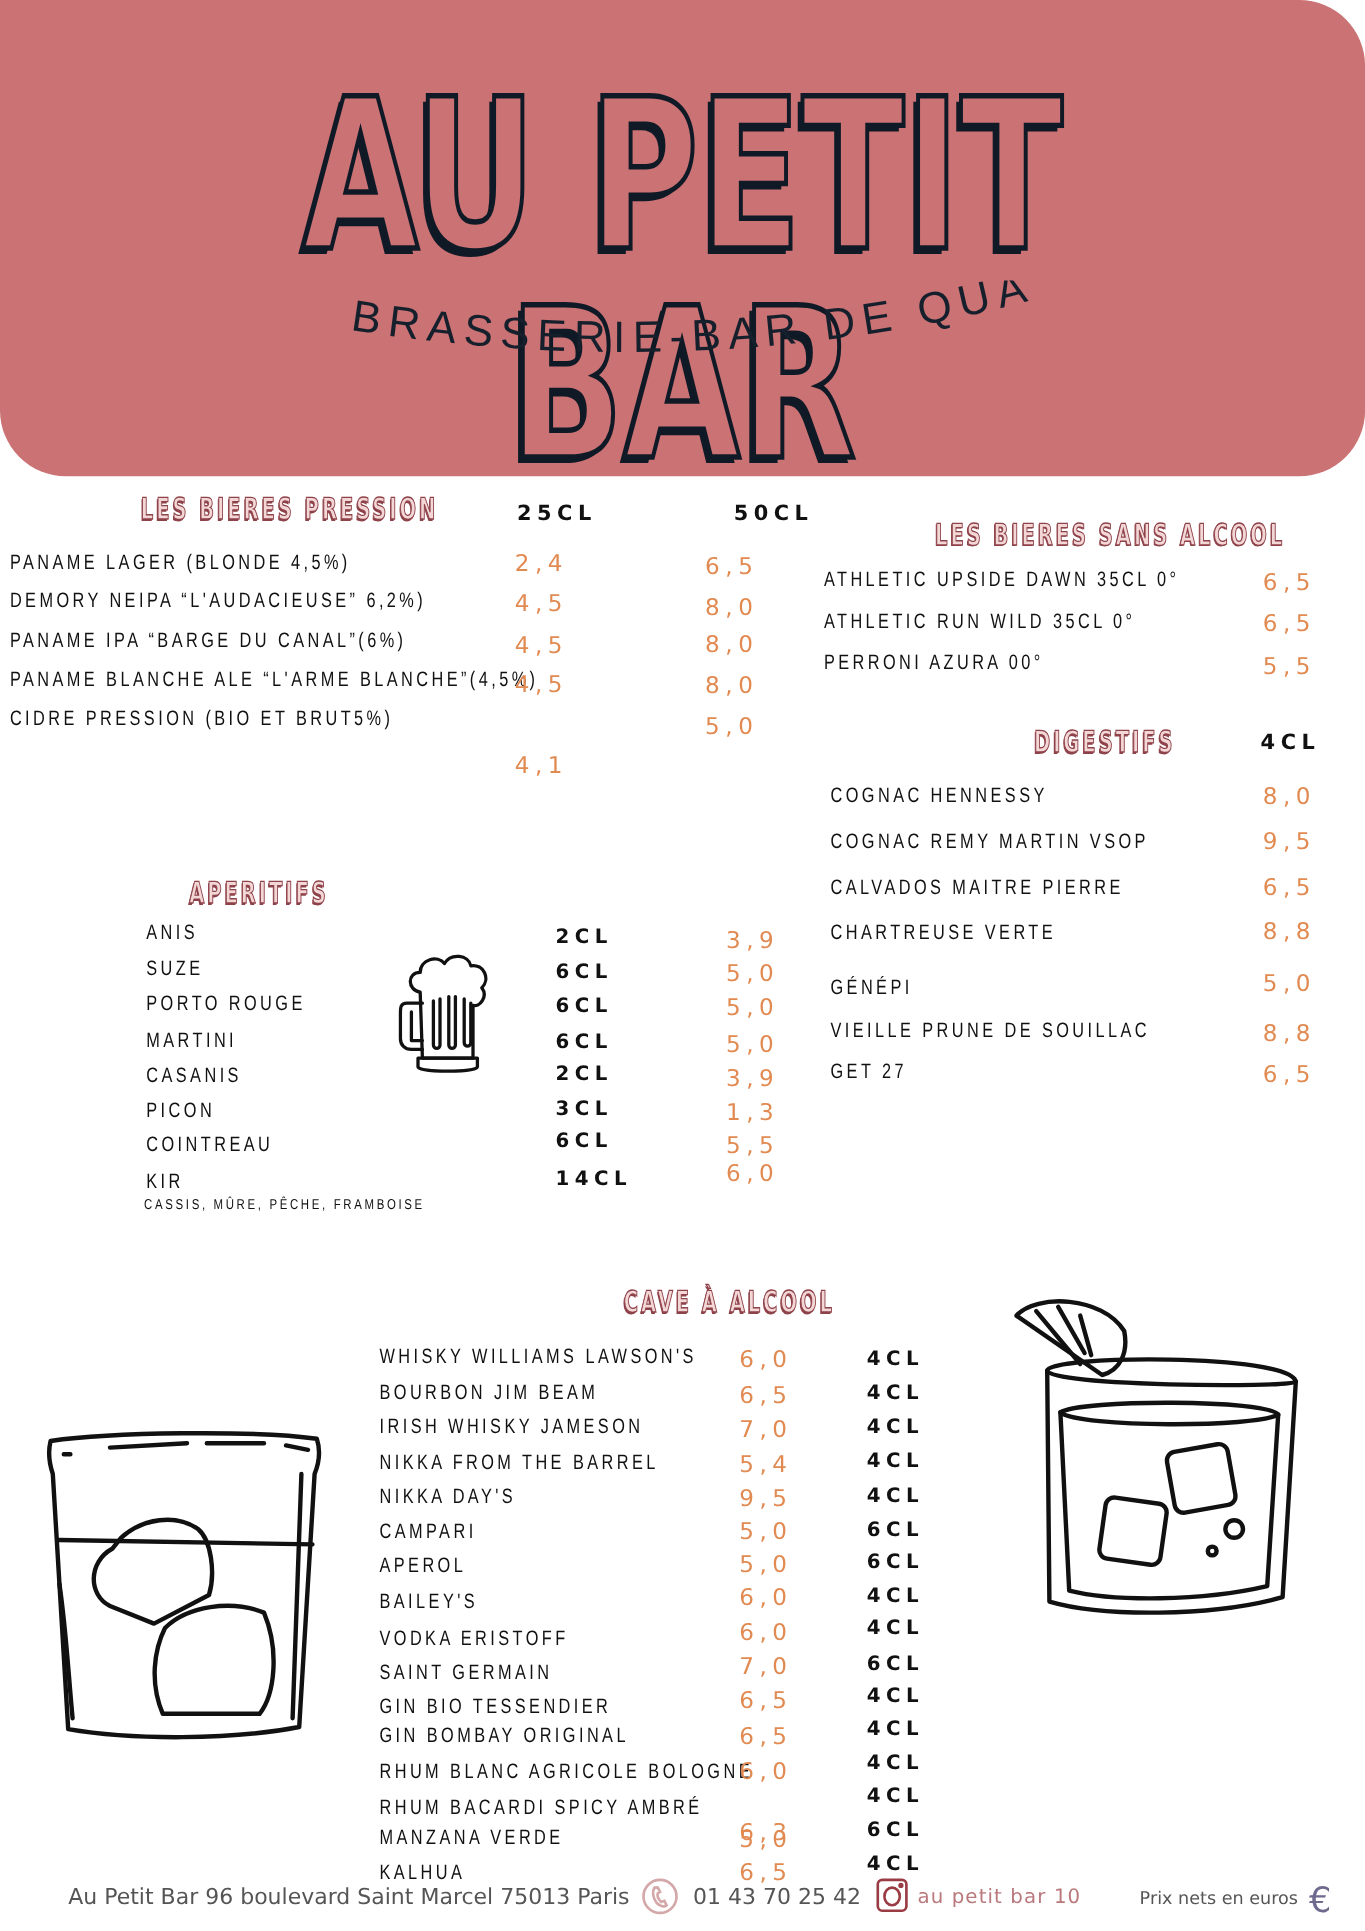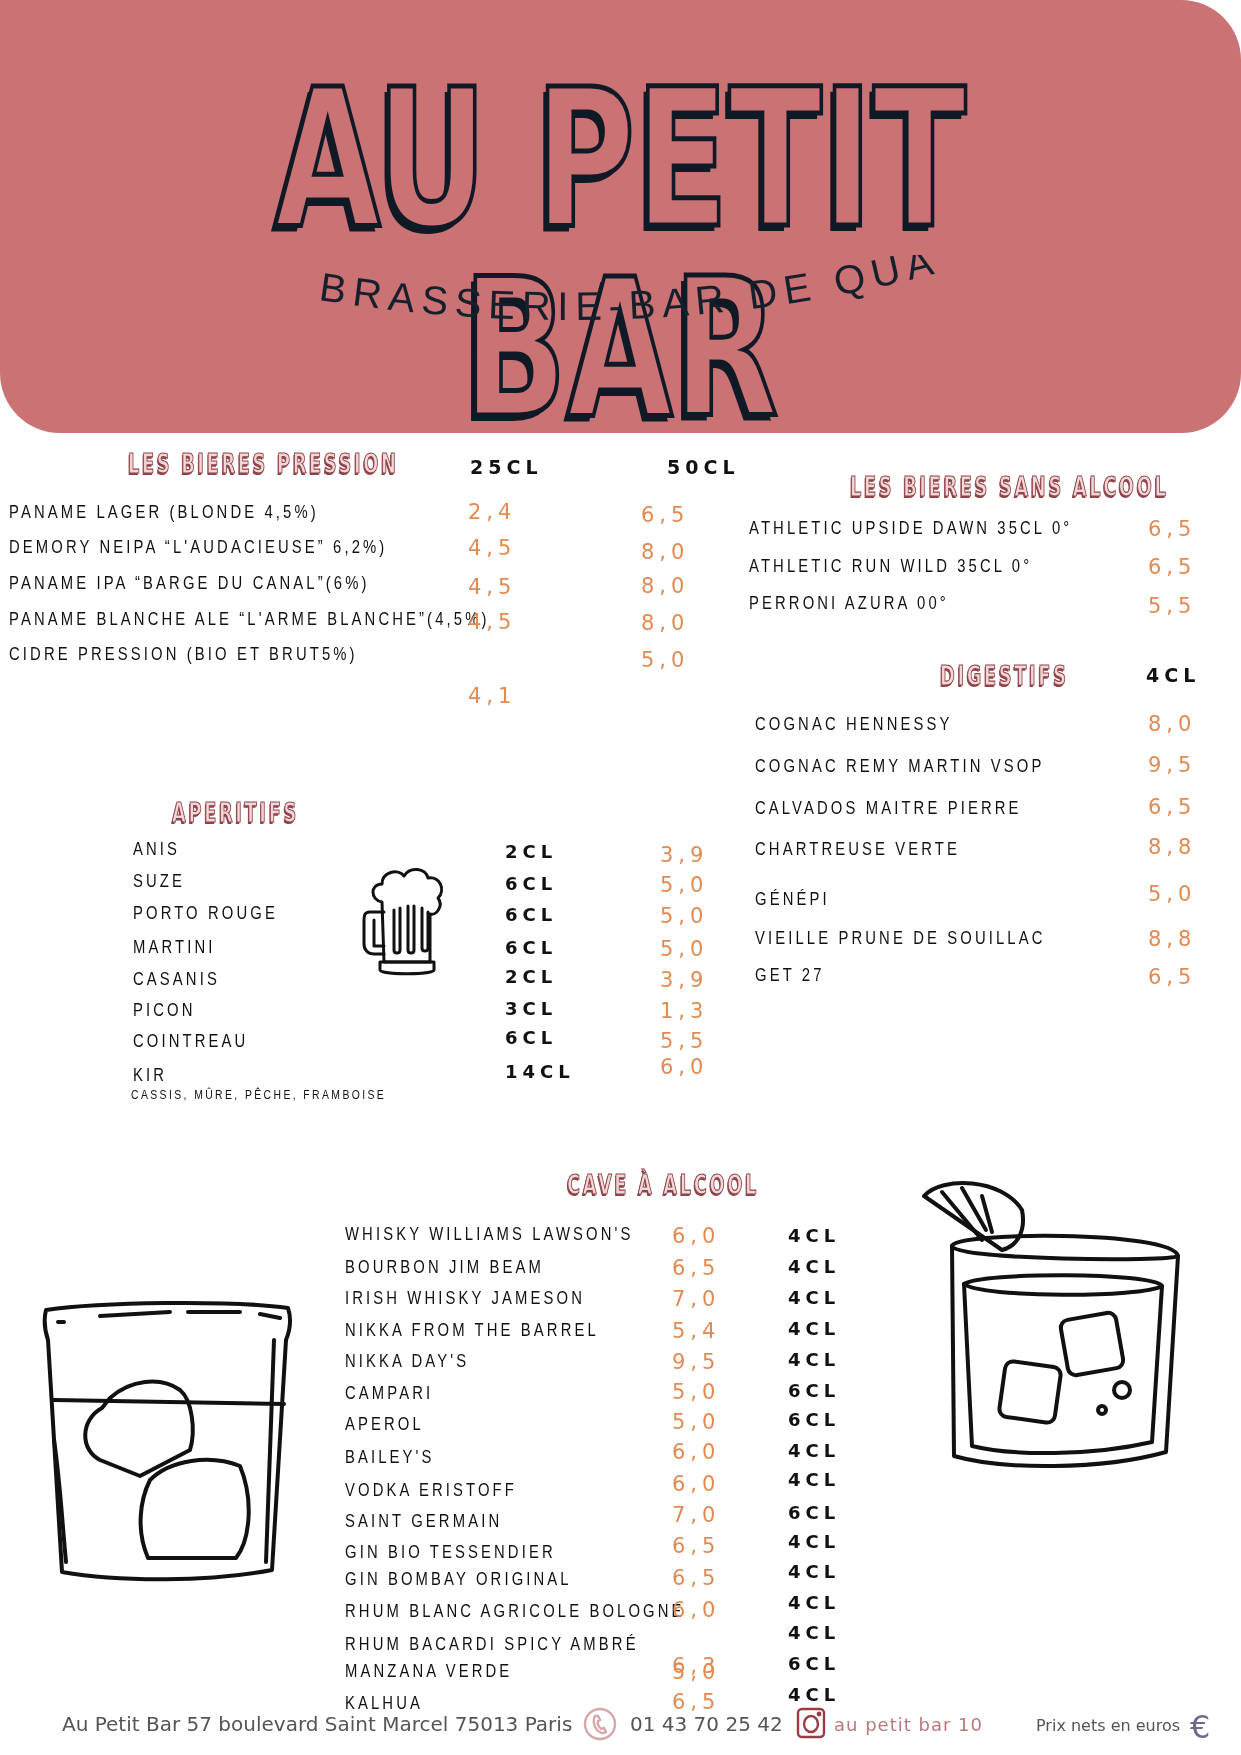--- a/index.html
+++ b/index.html
@@ -196,21 +196,21 @@
     <path d="M30 66 C30 80 250 82 256 76"></path>
     <path d="M42 104 C60 92 230 92 240 106 L230 262 C170 276 90 276 50 266 Z"></path>
     <path d="M42 104 C60 118 220 118 240 106"></path>
     <rect x="142" y="136" width="56" height="56" rx="8" transform="rotate(-10 170 164)"></rect>
     <rect x="80" y="184" width="56" height="56" rx="8" transform="rotate(8 108 212)"></rect>
     <circle cx="200" cy="210" r="8"></circle>
     <circle cx="180" cy="230" r="4"></circle>
   </svg>
 </div>
 
-<div class="abs footer-text" style="left:62px;top:1712px;">Au Petit Bar  57 boulevard Saint Marcel 75013 Paris</div>
+<div class="abs footer-text" style="left:62px;top:1712px;">Au Petit Bar  96 boulevard Saint Marcel 75013 Paris</div>
 <div class="abs" style="left:583px;top:1707px;width:34px;height:34px;">
   <svg width="34" height="34" viewBox="0 0 34 34" fill="none" stroke="#d4a7a9" stroke-width="2.4">
     <circle cx="17" cy="17" r="15"></circle>
     <path d="M12 9 C10 12 10 18 14 23 C17 26 21 27 23 25 L21 21 L18 22 C16 20 14 17 15 14 L17 13 L15 9 Z"></path>
   </svg>
 </div>
 <div class="abs footer-text" style="left:630px;top:1712px;">01 43 70 25 42</div>
 <div class="abs" style="left:796px;top:1707px;width:30px;height:32px;">
   <svg width="30" height="32" viewBox="0 0 30 32" fill="none" stroke="#9a3c44" stroke-width="2.4">
     <rect x="2" y="2" width="26" height="28" rx="4"></rect>

